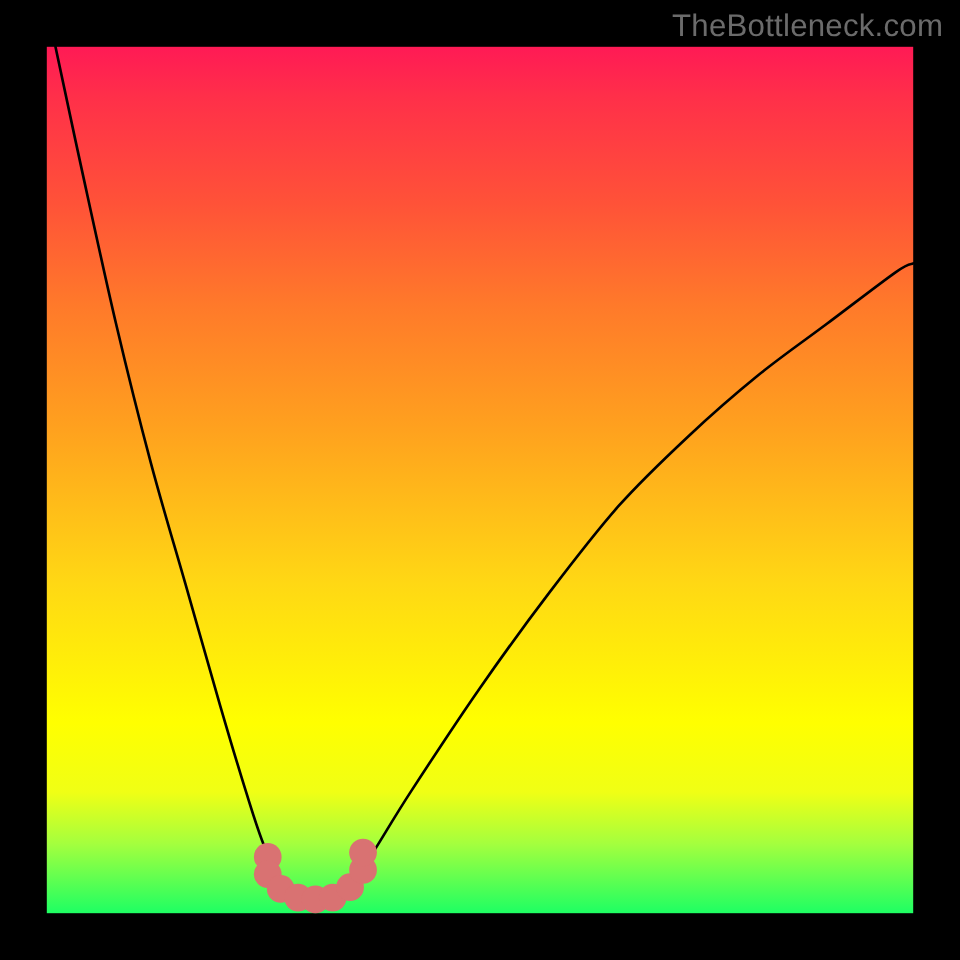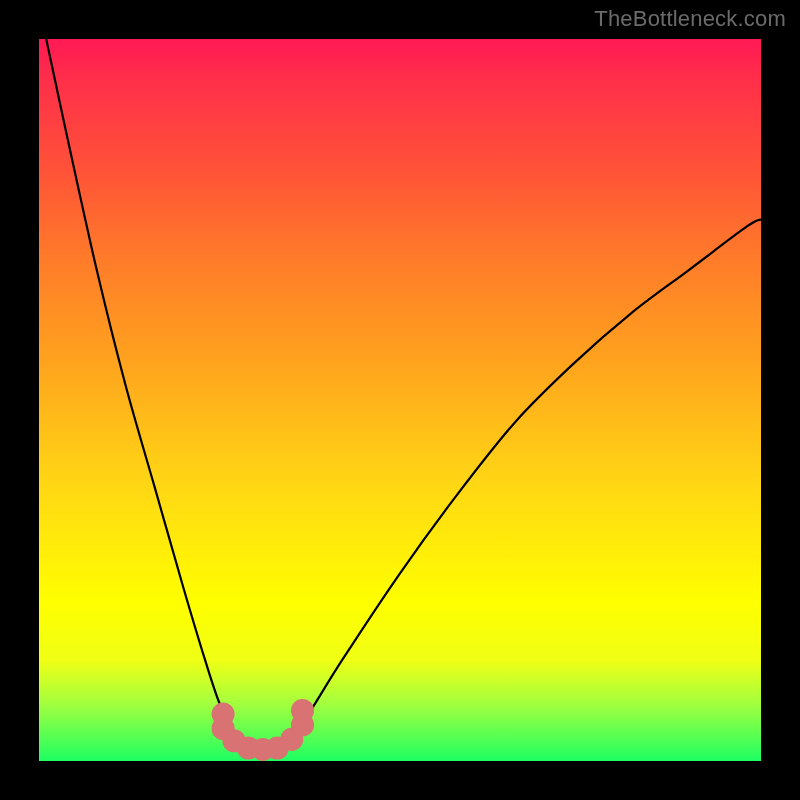--- a/index.html
+++ b/index.html
@@ -37,21 +37,21 @@
       #f0ff15 86%,
       #a4ff3e 92%,
       #1eff63 100%
     );
   }
   .watermark {
     position: absolute;
     top: 6px;
     right: 14px;
     color: #6b6b6b;
-    font-size: 22px;
+    font-size: 26px;
     font-weight: 500;
     letter-spacing: 0.2px;
     z-index: 5;
   }
   svg.curve-layer {
     position: absolute;
     left: 0;
     top: 0;
     width: 722px;
     height: 722px;

